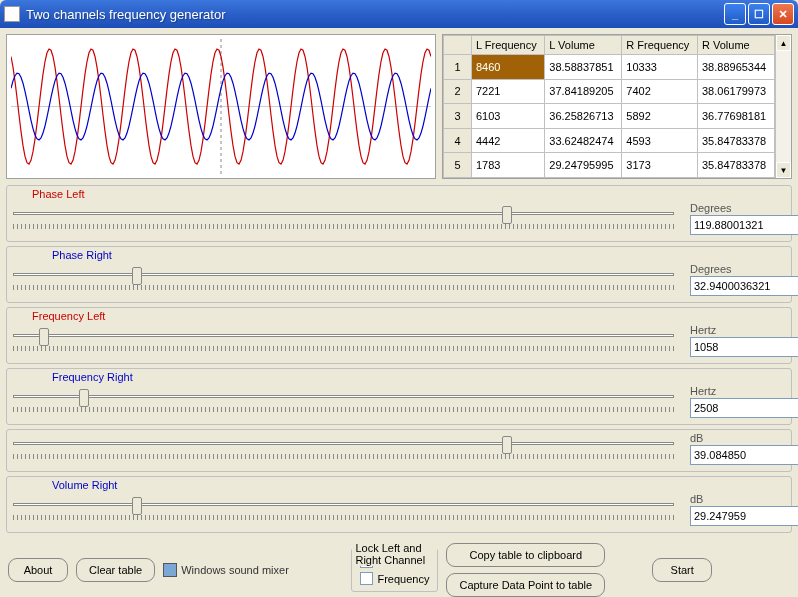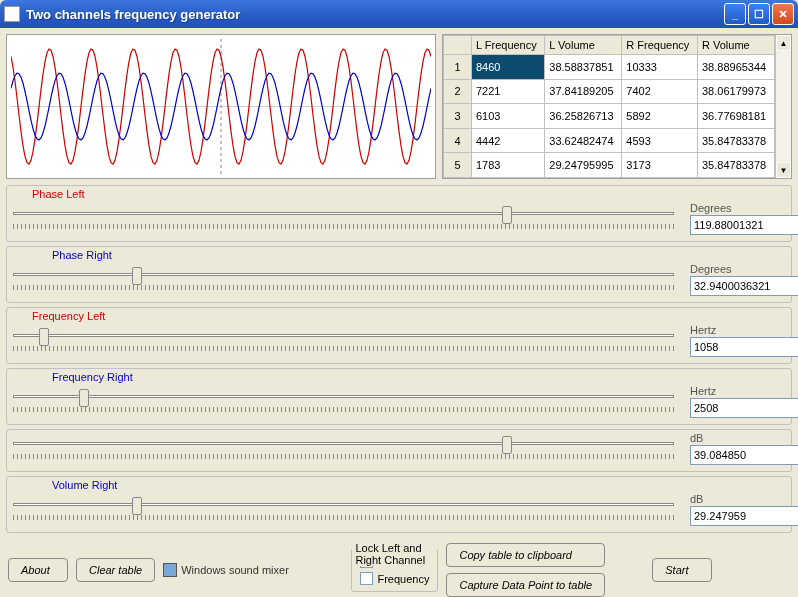--- a/index.html
+++ b/index.html
@@ -1,37 +1,37 @@
 <!DOCTYPE html>
 <html><head>
 <meta charset="utf-8">
 <style>
 * { box-sizing: border-box; margin: 0; padding: 0; font-family: Tahoma, sans-serif; font-size: 11px; }
 body { background: #ECE9D8; width: 798px; height: 597px; overflow: hidden; }
 
 .titlebar { height: 28px; background: linear-gradient(to bottom, #3B77DD 0%, #2A5FC7 50%, #1E4FB8 100%); display: flex; align-items: center; padding: 0 4px; color: white; border-radius: 6px 6px 0 0; }
 .titlebar-icon { width: 16px; height: 16px; background: #fff; margin-right: 6px; border: 1px solid #999; }
-.titlebar-text { flex: 1; font-weight: bold; font-size: 13px; text-shadow: 1px 1px 1px rgba(0,0,0,0.3); }
+.titlebar-text { flex: 1; font-weight: normal; font-size: 13px; text-shadow: 1px 1px 1px rgba(0,0,0,0.3); }
 .titlebar-buttons { display: flex; gap: 2px; }
 .tbtn { width: 22px; height: 22px; border: 1px solid #fff; border-radius: 3px; display: flex; align-items: center; justify-content: center; color: white; font-weight: bold; }
 .tbtn.min, .tbtn.max { background: linear-gradient(to bottom, #3C81F0, #1E5BC6); }
 .tbtn.close { background: linear-gradient(to bottom, #F07850, #D44820); }
 
 .client { padding: 6px; height: 569px; }
 
 .toprow { display: flex; gap: 6px; margin-bottom: 6px; }
 .wave-panel { width: 430px; height: 145px; border: 1px solid #A0A0A0; background: #fff; padding: 4px; }
 .wave-canvas { width: 100%; height: 100%; }
 
 .table-panel { flex: 1; border: 1px solid #A0A0A0; background: #fff; display: flex; }
 .data-table { flex: 1; border-collapse: collapse; width: 100%; }
 .data-table th, .data-table td { border: 1px solid #C0C0C0; padding: 3px 4px; text-align: left; height: 15px; overflow: hidden; white-space: nowrap; font-size: 11px; }
 .data-table th { background: #ECE9D8; font-weight: normal; }
 .data-table td.rowhdr { background: #ECE9D8; width: 28px; text-align: center; }
-.data-table td.sel { background: #0c4a6e; color: white; }
+.data-table td.sel { background: #a16207; color: white; }
 .data-table th.corner { width: 28px; }
 .vscroll { width: 16px; background: #ECE9D8; border-left: 1px solid #C0C0C0; display: flex; flex-direction: column; }
 .vscroll-btn { height: 16px; background: #ECE9D8; border: 1px solid #fff; display:flex; align-items:center; justify-content:center; font-size:8px;}
 .vscroll-track { flex: 1; background: #F4F2E8; }
 
 .slider-group { border: 1px solid #C0C0C0; border-radius: 3px; margin-bottom: 4px; padding: 2px 6px 6px 6px; background: #ECE9D8; position: relative; }
 .slider-row { display: flex; align-items: flex-start; gap: 16px; }
 .slider-col { flex: 1; }
 .slider-label { font-size: 11px; margin-bottom: 2px; margin-left: 19px; }
 .slider-label.red { color: #CC0000; }
@@ -39,21 +39,21 @@
 .slider-track { height: 24px; position: relative; }
 .slider-rail { position: absolute; left: 0; right: 0; top: 10px; height: 3px; background: #fff; border: 1px solid #888; }
 .slider-thumb { position: absolute; top: 4px; width: 10px; height: 18px; background: #ECE9D8; border: 1px solid #888; border-radius: 2px; }
 .slider-ticks { position: absolute; left: 0; right: 0; top: 22px; height: 5px; background-image: repeating-linear-gradient(to right, #888 0, #888 1px, transparent 1px, transparent 4px); }
 .value-col { width: 95px; }
 .unit-label { font-size: 11px; color: #555; margin-bottom: 1px; }
 .value-box { display: flex; }
 .value-input { flex: 1; border: 1px solid #7F9DB9; padding: 2px 3px; background: white; height: 20px; font-size: 11px; }
 
 .bottom-row { display: flex; align-items: center; gap: 8px; margin-top: 8px; padding: 2px; }
-.btn { background: #ECE9D8; border: 1px solid #888; border-radius: 4px; padding: 5px 12px; min-width: 60px; text-align: left; height: 24px; font-style: italic;}
+.btn { background: #ECE9D8; border: 1px solid #888; border-radius: 9px; padding: 5px 12px; min-width: 60px; text-align: center; height: 24px;}
 .btn.wide { min-width: 140px; }
 .mixer { display: flex; align-items: center; gap: 4px; color: #333; }
 .mixer-icon { width: 14px; height: 14px; background: #7BA7D7; border: 1px solid #555; }
 .lock-group { border: 1px solid #C0C0C0; border-radius: 3px; padding: 2px 8px 6px 8px; position: relative; }
 .lock-group-title { position: absolute; top: -7px; left: 0; background: #ECE9D8; padding: 0 3px; font-size: 11px; }
 .chk { display: flex; align-items: center; gap: 4px; margin-top: 4px; }
 .chkbox { width: 13px; height: 13px; border: 1px solid #7F9DB9; background: white; }
 .copy-col { display: flex; flex-direction: column; gap: 6px; }
 </style>
 </head>

